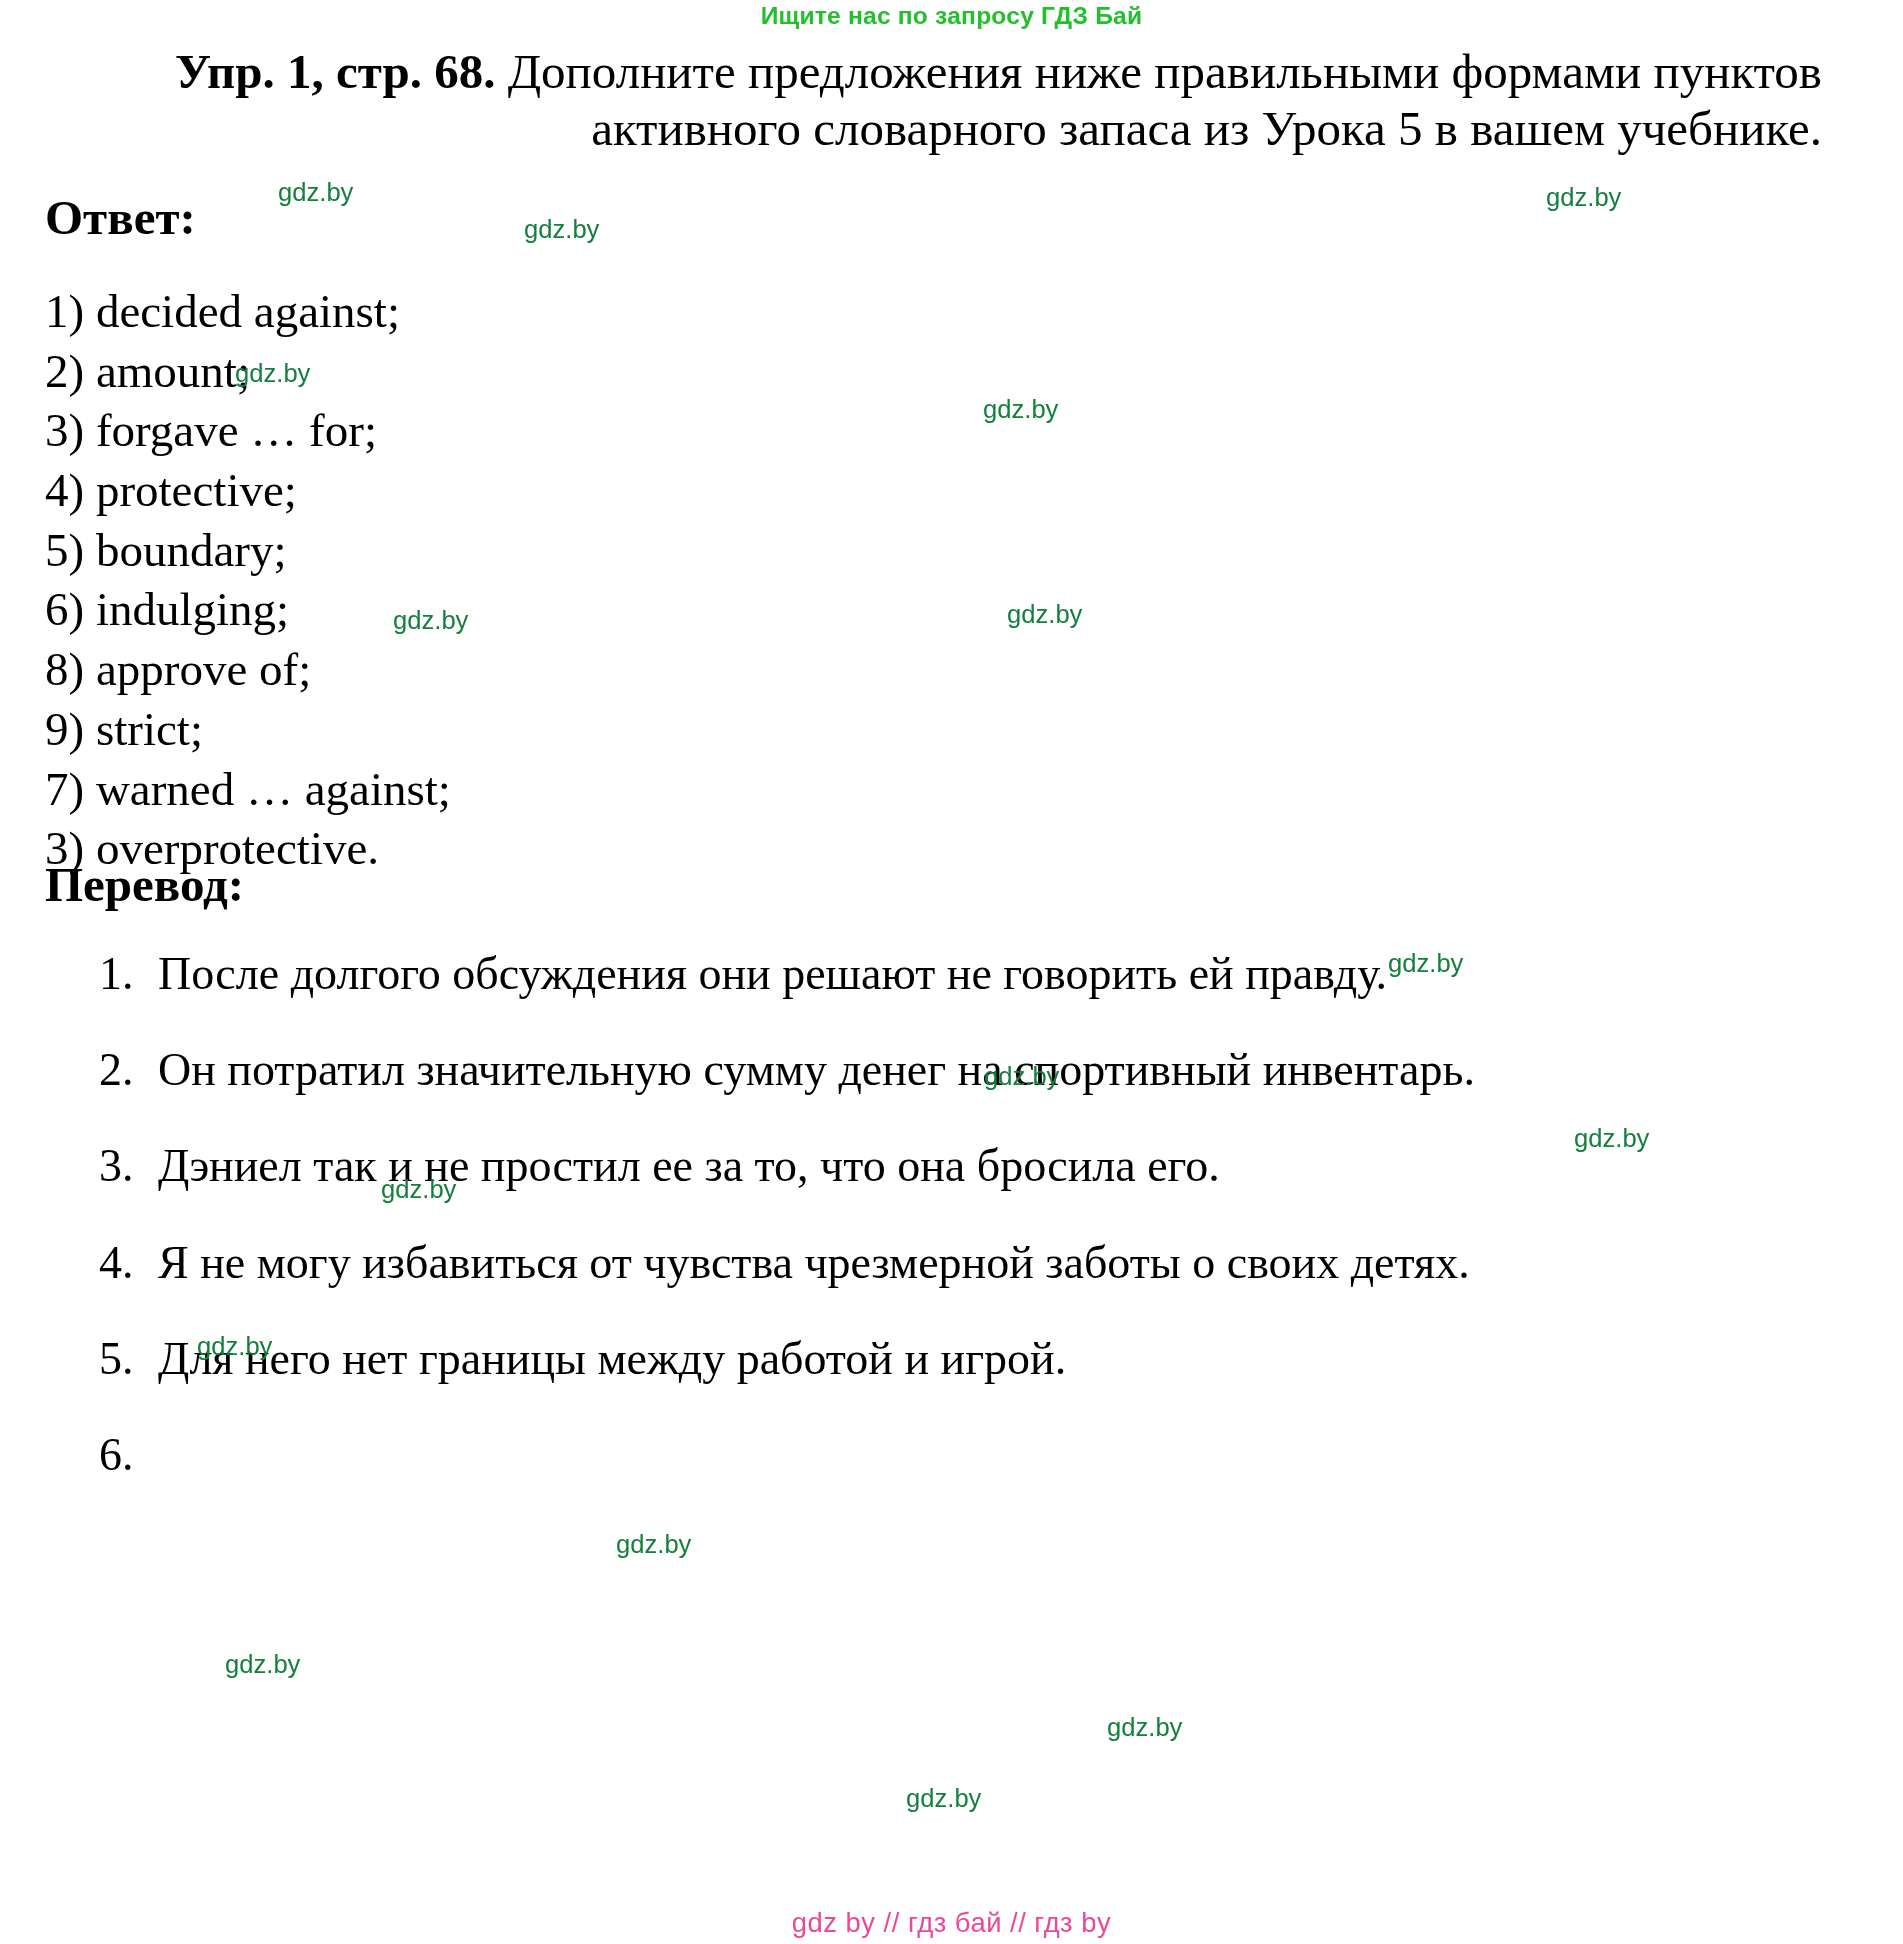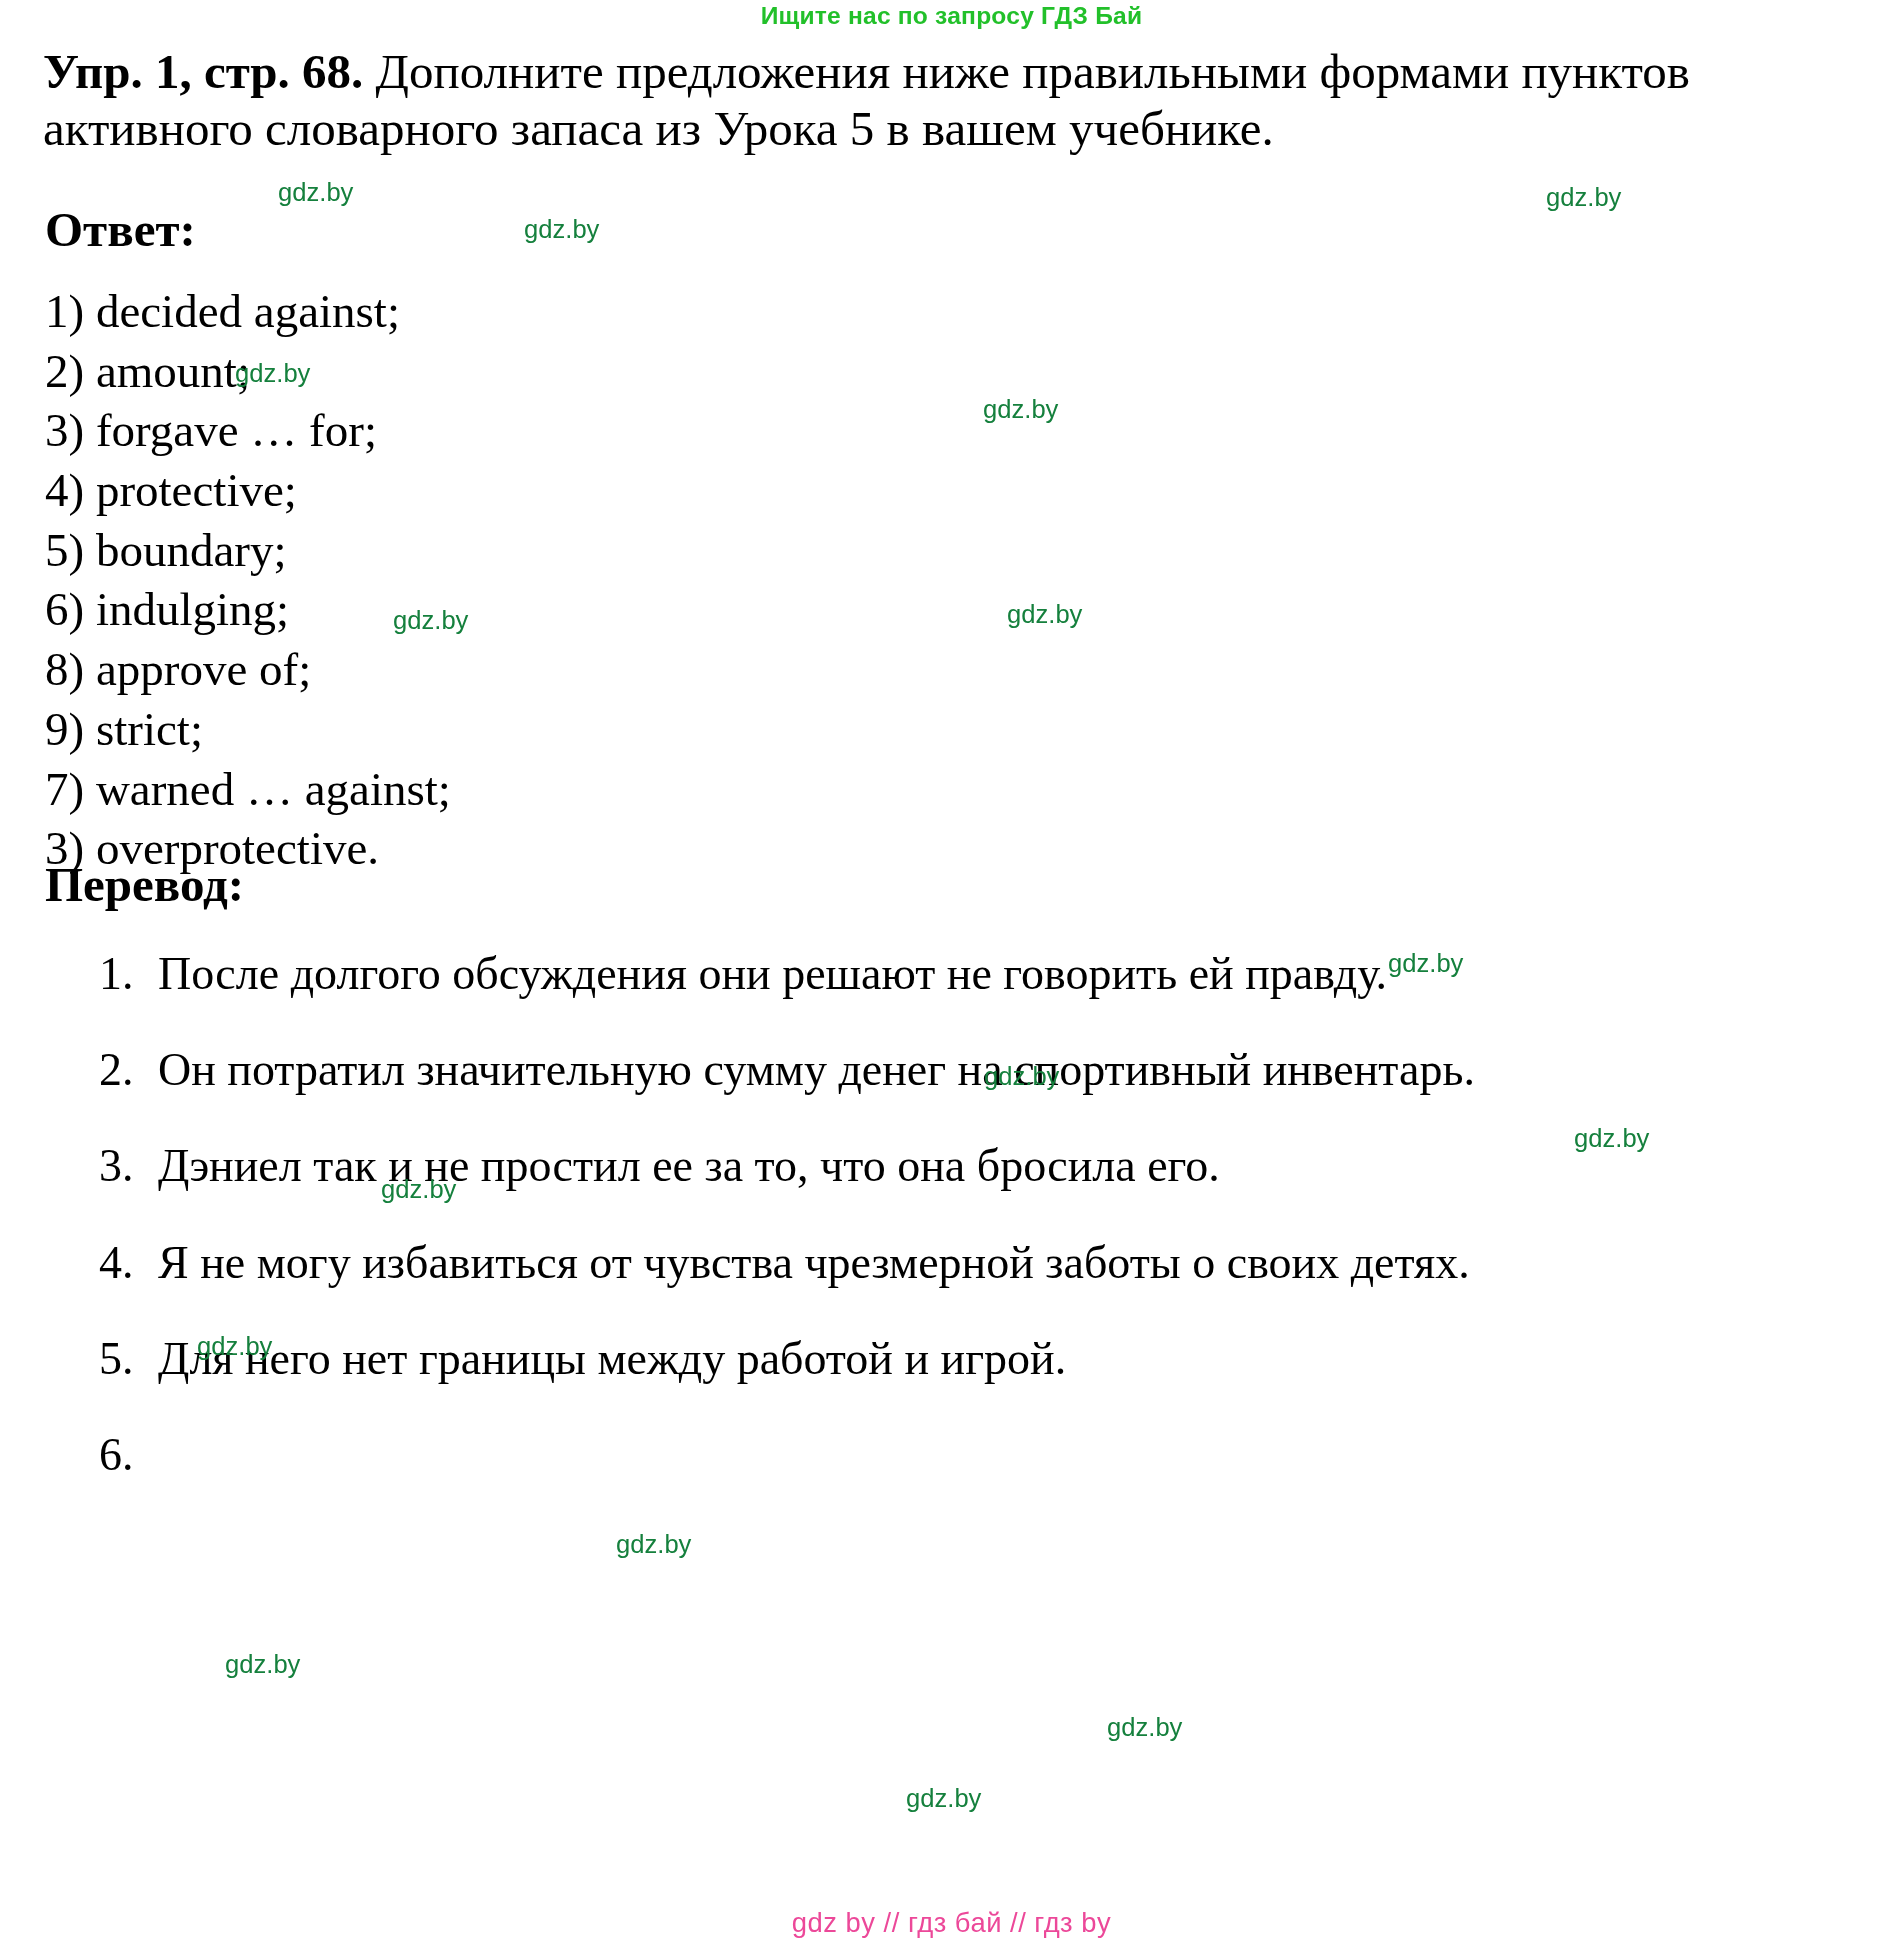--- a/index.html
+++ b/index.html
@@ -40,30 +40,30 @@
     height: 1945px;
   }
 
   .task-title {
     position: absolute;
     left: 43px;
     top: 44px;
     width: 1779px;
     font-size: 49px;
     line-height: 1.16;
-    text-align: left;
+    text-align: right;
   }
   .task-title b {
     font-weight: bold;
   }
 
   .answer-heading {
     position: absolute;
     left: 45px;
-    top: 201px;
+    top: 189px;
     font-size: 49px;
     font-weight: bold;
   }
 
   .answer-list {
     position: absolute;
     left: 45px;
     top: 282px;
     font-size: 47px;
     line-height: 1.27;

